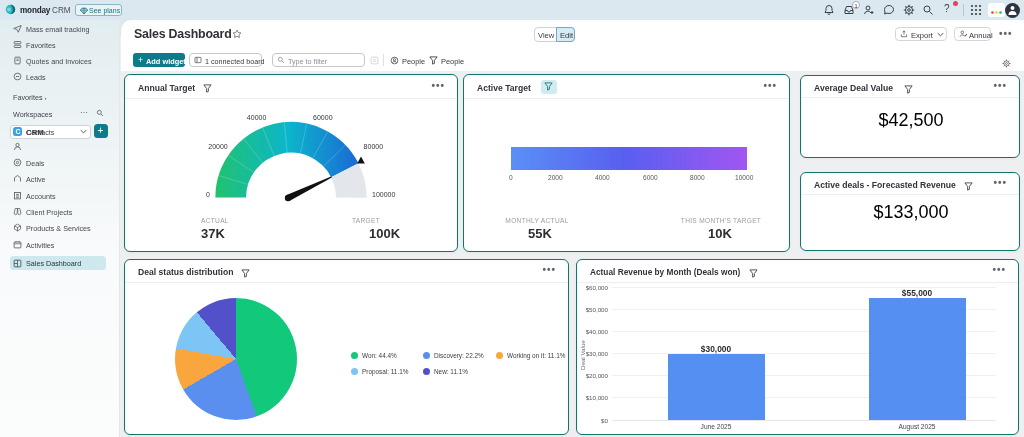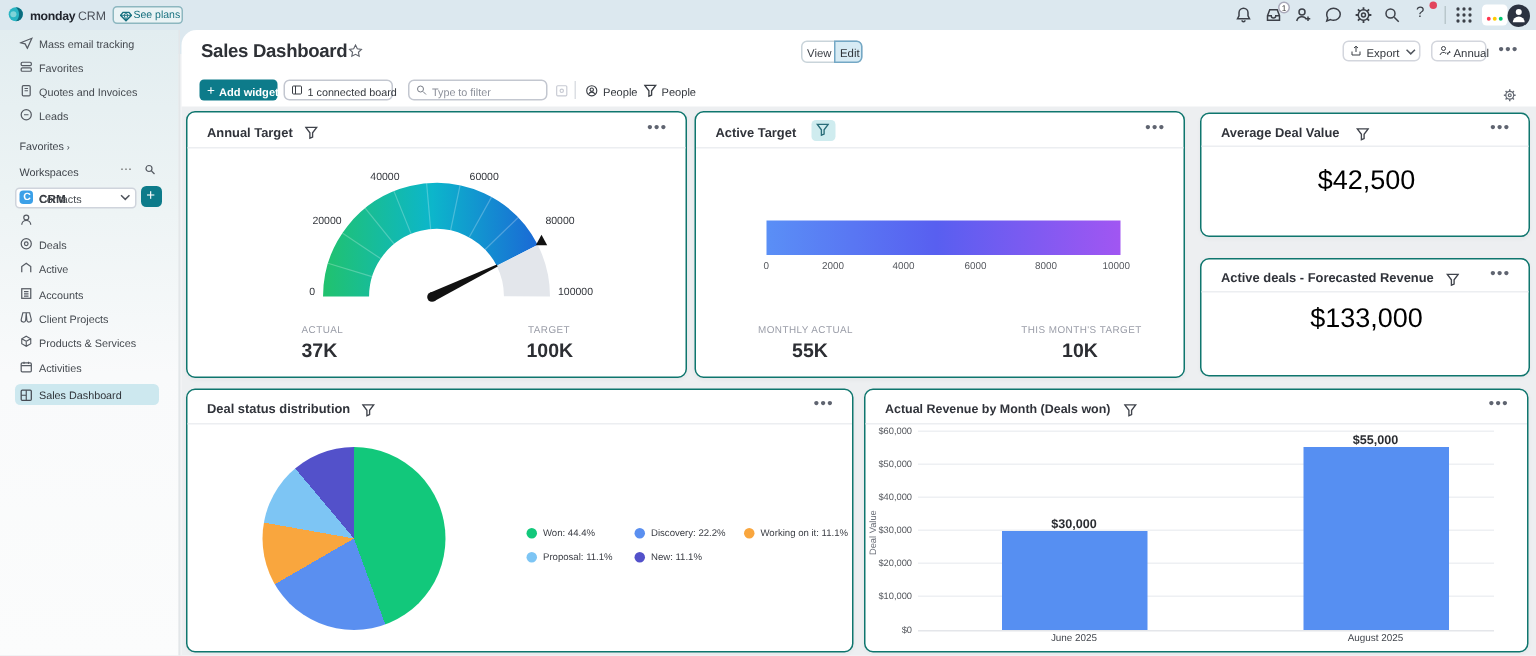--- a/index.html
+++ b/index.html
@@ -269,21 +269,21 @@
     <text x="85" y="121.5" font-size="7" fill="#33363c" text-anchor="end">0</text>
     <text x="93" y="74" font-size="7" fill="#33363c" text-anchor="middle">20000</text>
     <text x="131.6" y="45" font-size="7" fill="#33363c" text-anchor="middle">40000</text>
     <text x="197.8" y="45" font-size="7" fill="#33363c" text-anchor="middle">60000</text>
     <text x="238.6" y="74" font-size="7" fill="#33363c" text-anchor="start">80000</text>
     <text x="247" y="121.5" font-size="7" fill="#33363c" text-anchor="start">100000</text>
   </svg>
   <div class="kpilabel" style="left:76px;top:142px">ACTUAL</div>
   <div class="kpinum" style="left:76px;top:151px">37K</div>
   <div class="kpilabel" style="left:227px;top:142px">TARGET</div>
-  <div class="kpinum" style="left:226px;top:151px">100K</div>
+  <div class="kpinum" style="left:244px;top:151px">100K</div>
 </div>
 
 <div class="card" style="left:463px;top:74px;width:327px;height:178px">
   <div class="chead" style="top:8px">Active Target</div>
   <div style="position:absolute;left:77px;top:5px;width:16px;height:14px;background:#cfecef;border-radius:3px"></div>
   <svg class="funnel" style="left:80px;top:7px" viewBox="0 0 10 10">
       <path d="M1 1h8L6 5v3.2L4 9V5Z" fill="none" stroke="#2a6d79" stroke-width="1"></path>
     </svg>
   <div class="dots" style="right:12px;top:5px">•••</div>
   <div class="cdiv" style="top:23px"></div>

